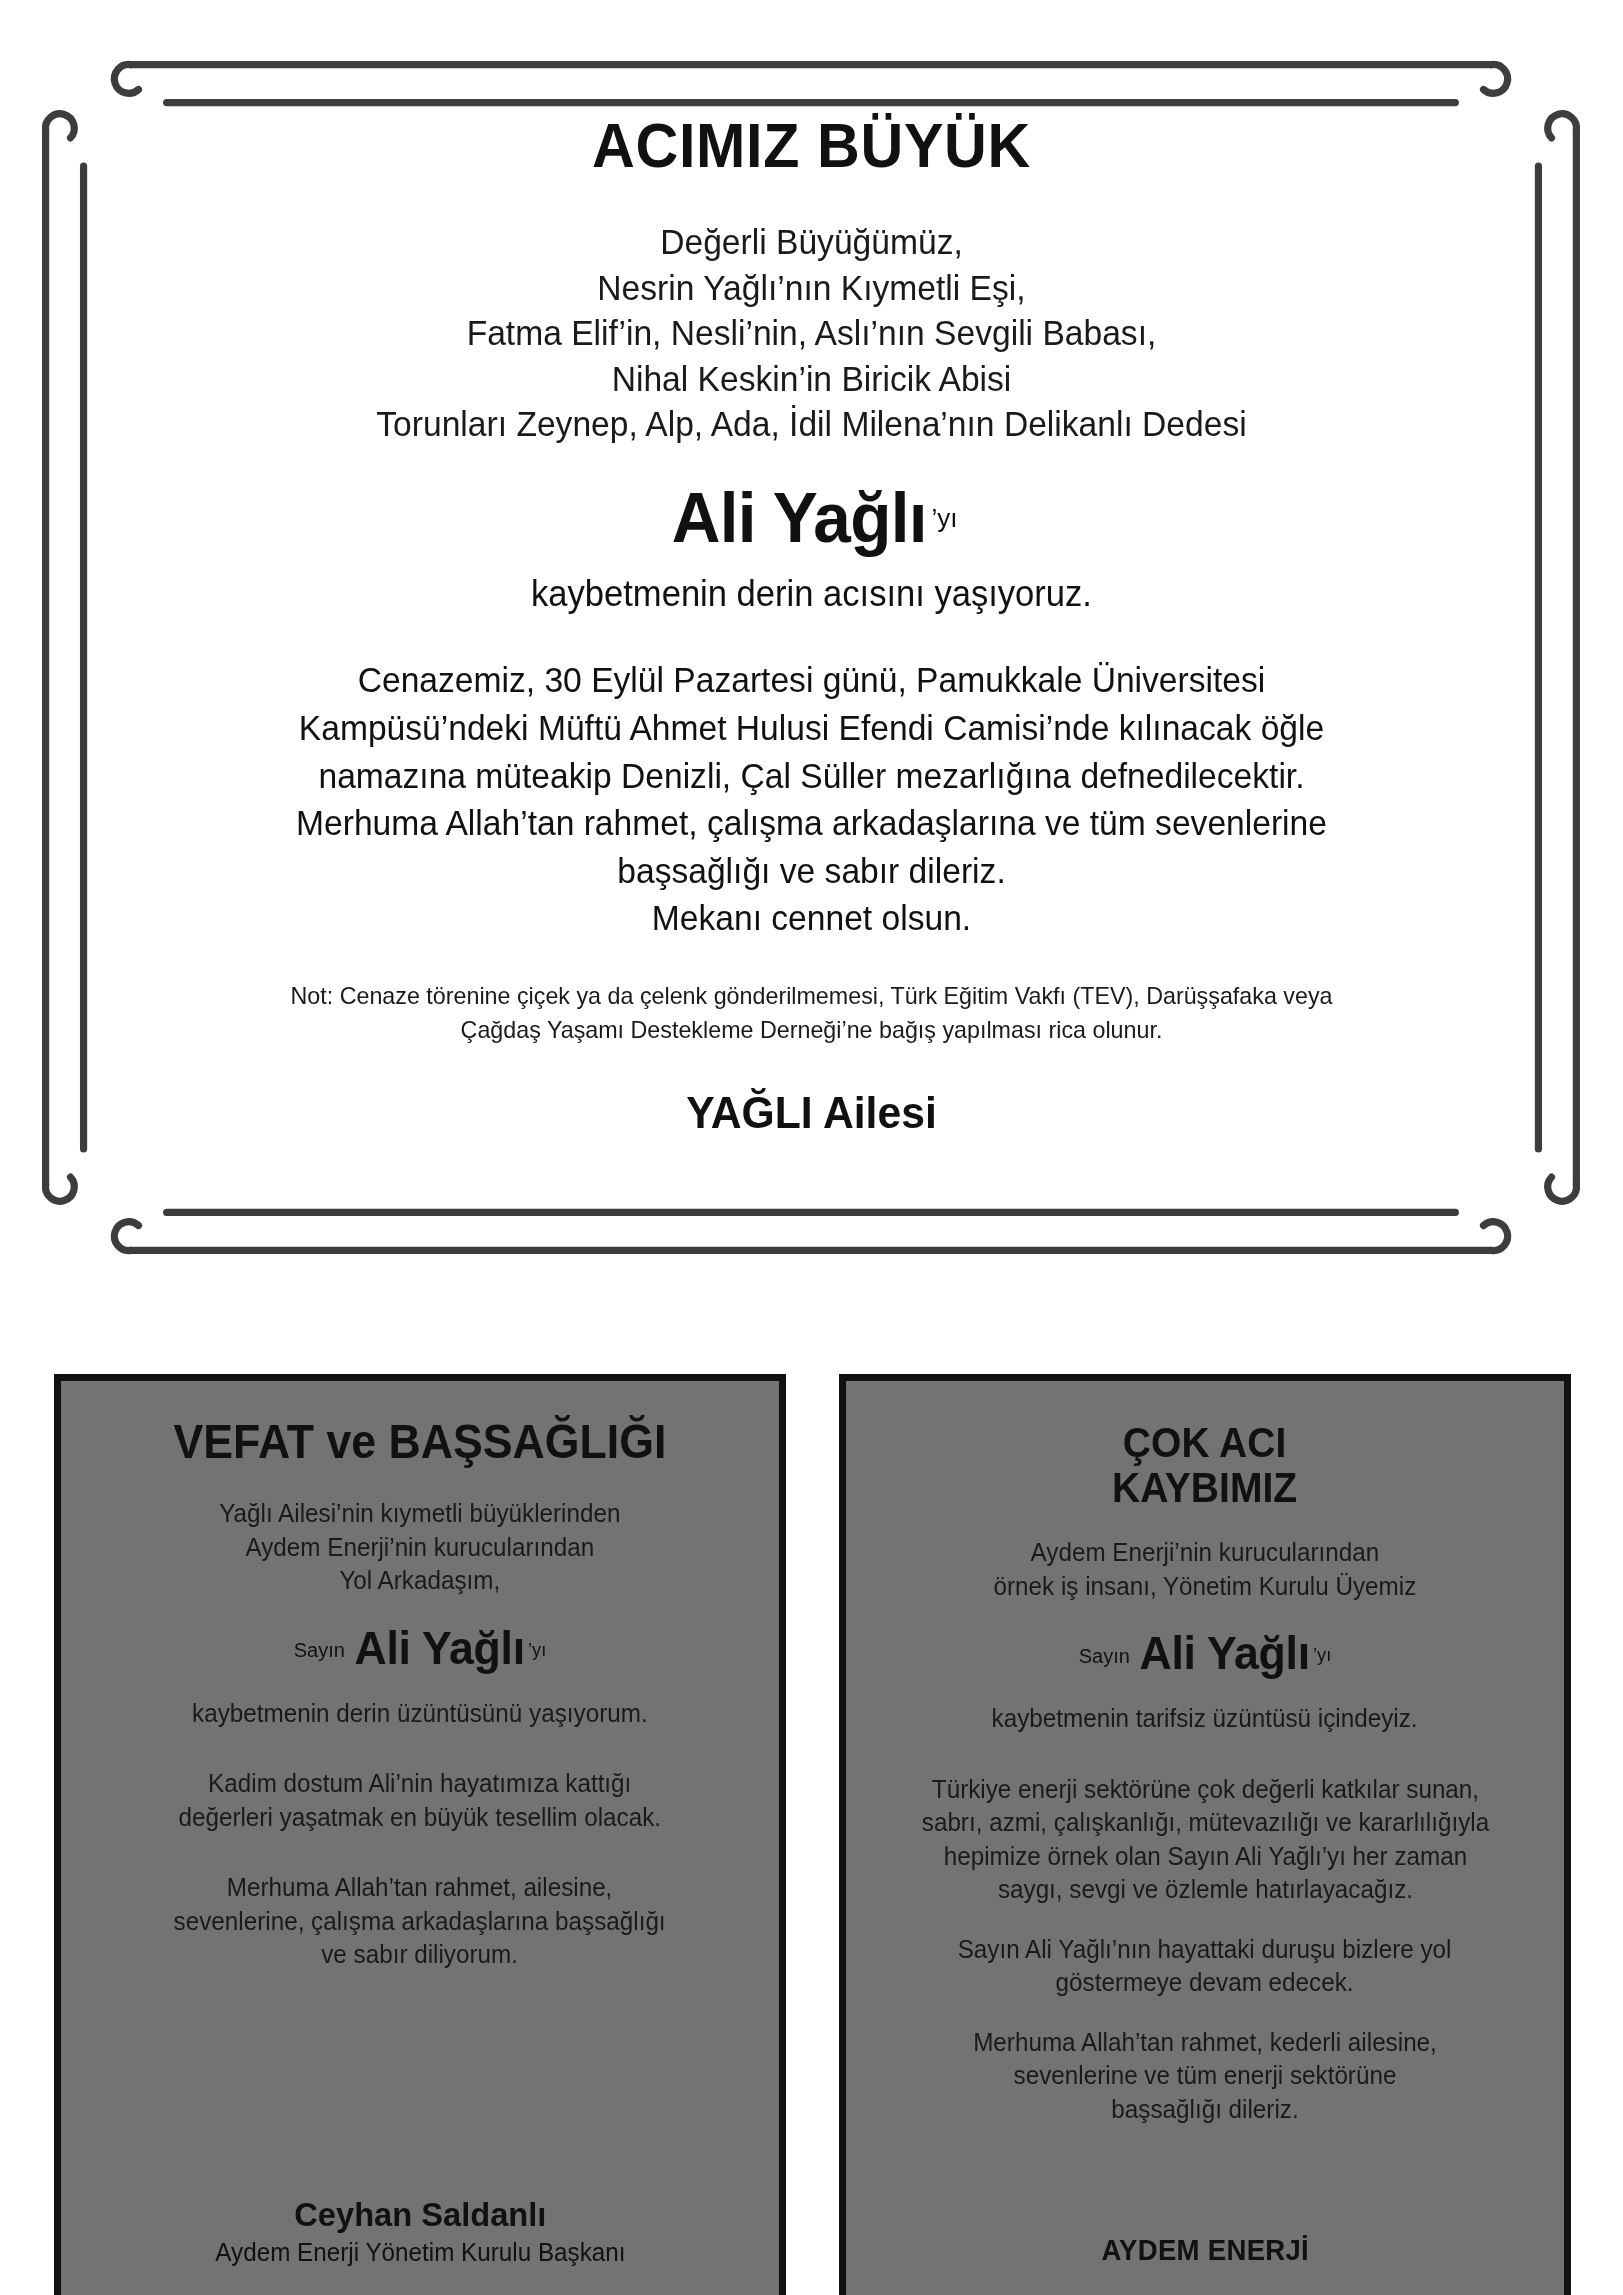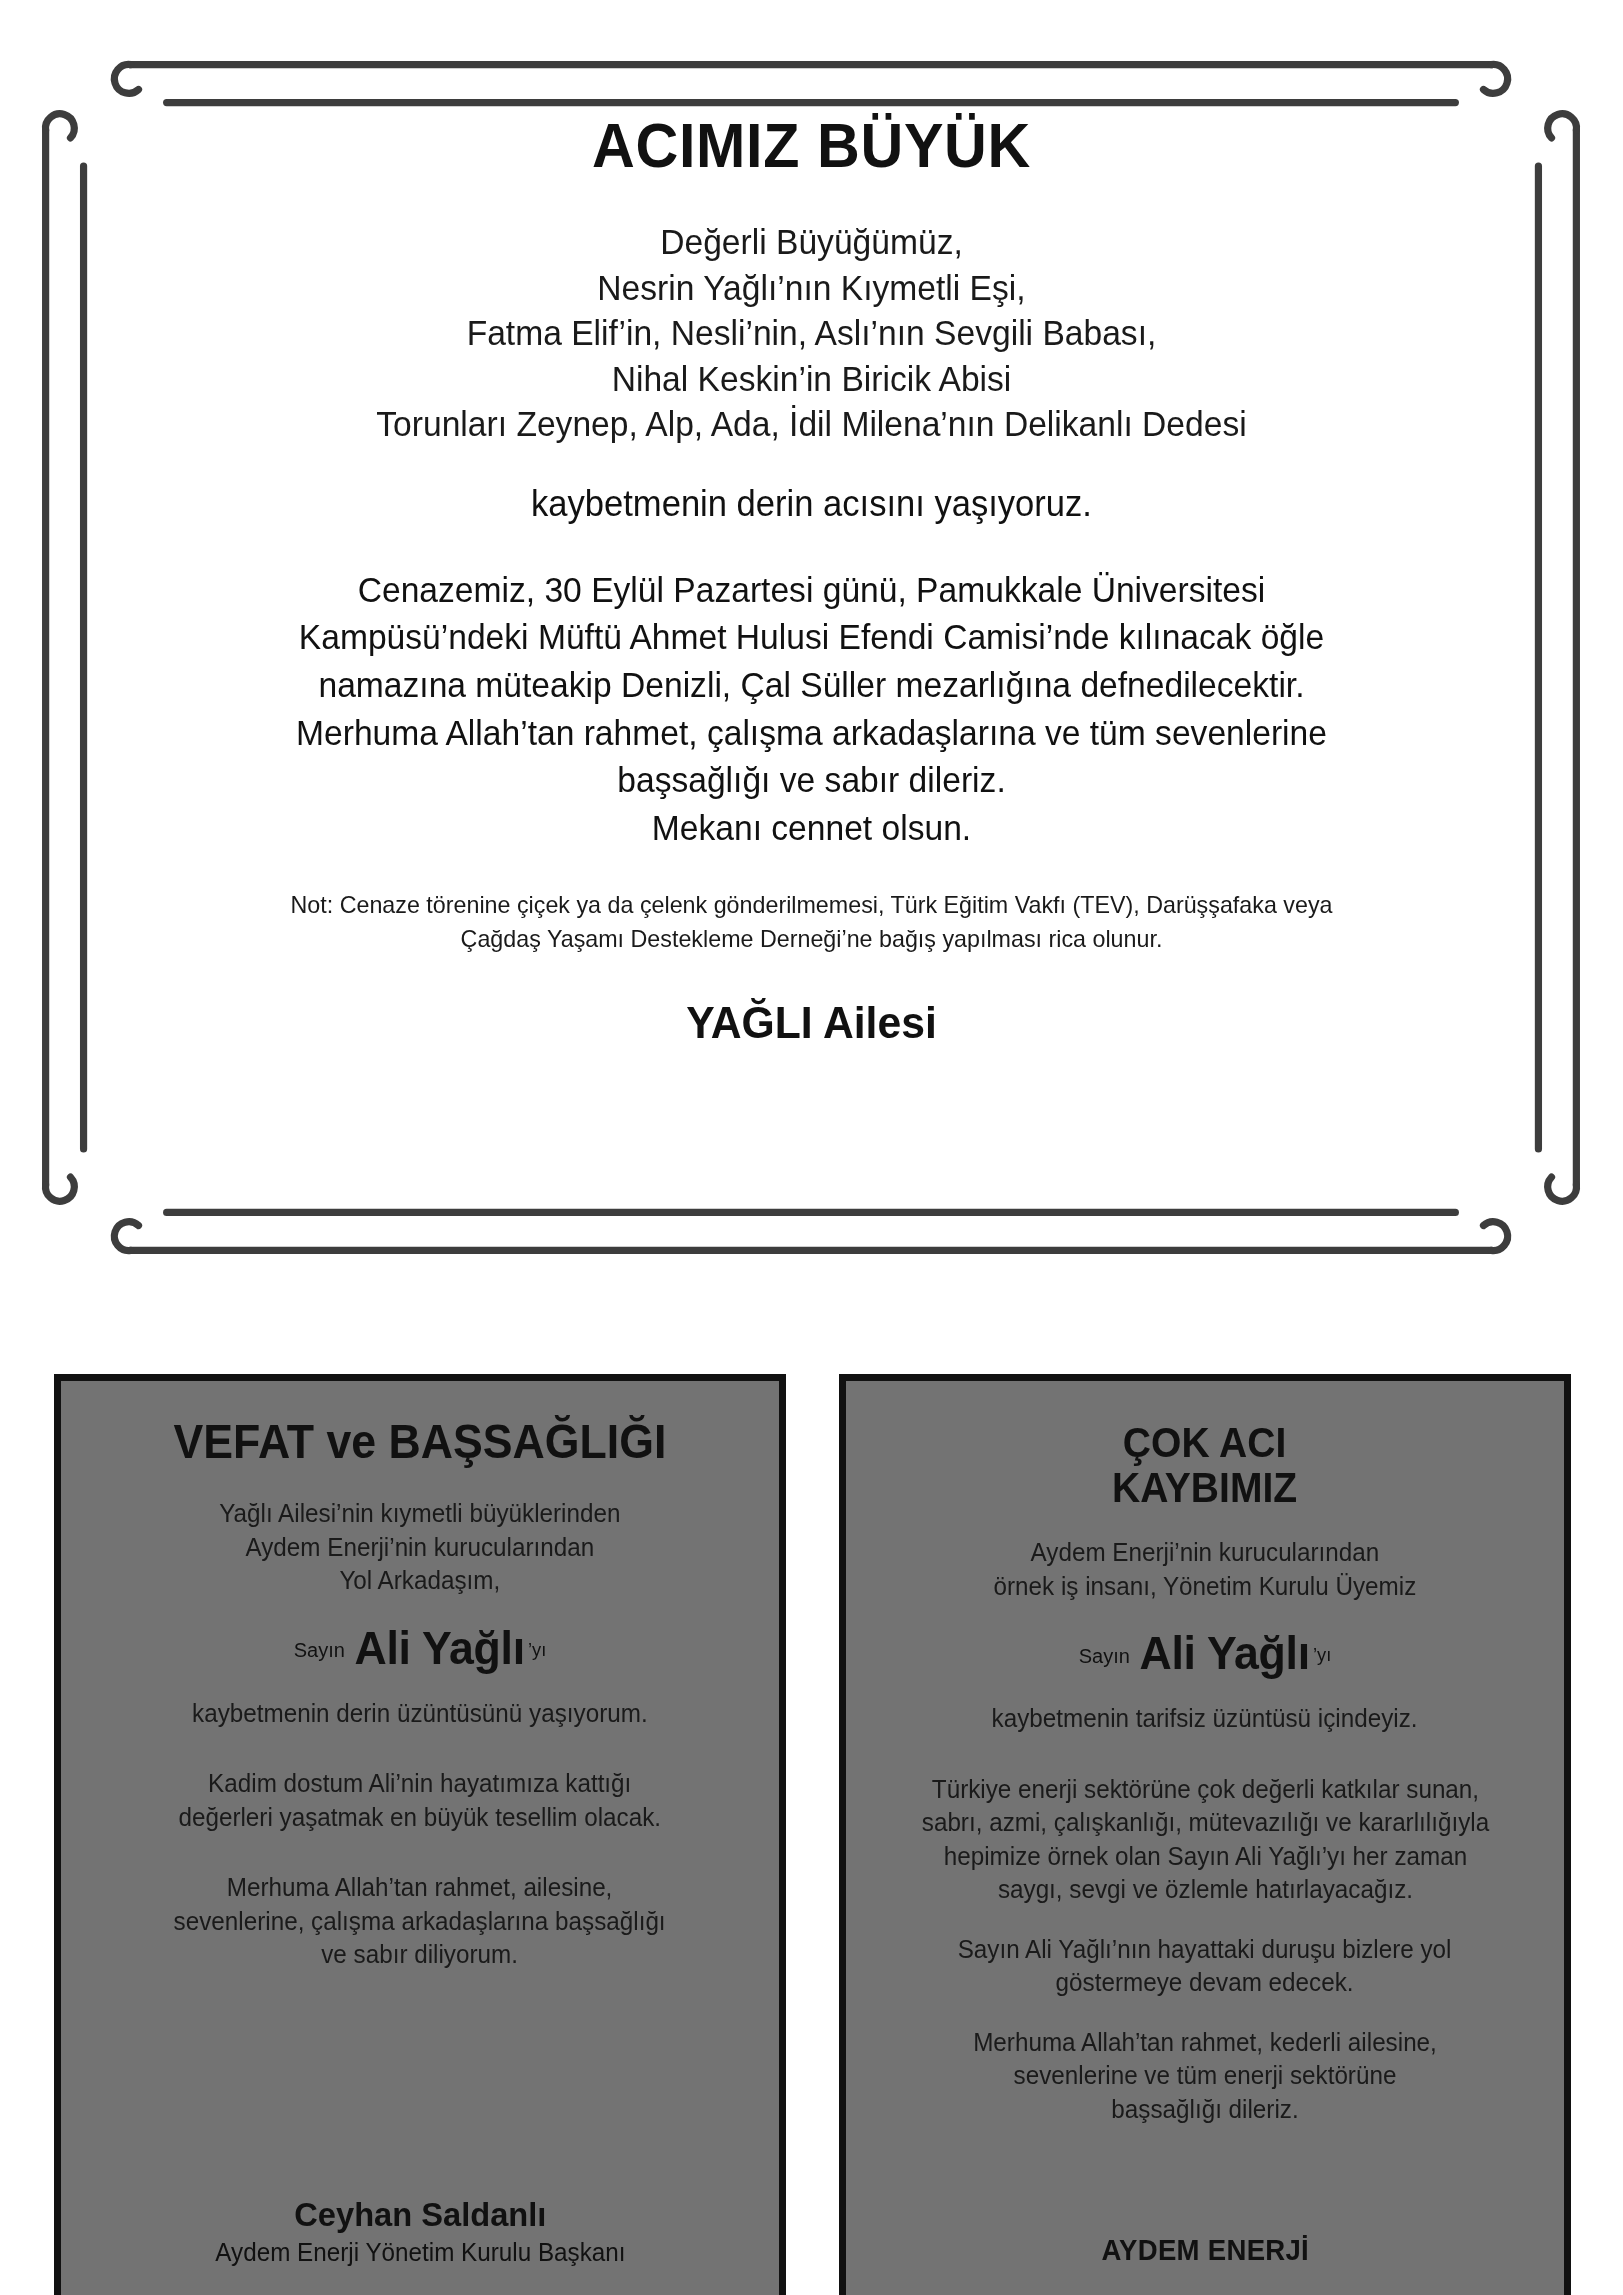--- a/index.html
+++ b/index.html
@@ -175,20 +175,23 @@
     <h1 class="hd-acimiz">ACIMIZ BÜYÜK</h1>
 
     <div class="family-lines">
       <div>Değerli Büyüğümüz,</div>
       <div>Nesrin Yağlı’nın Kıymetli Eşi,</div>
       <div>Fatma Elif’in, Nesli’nin, Aslı’nın Sevgili Babası,</div>
       <div>Nihal Keskin’in Biricik Abisi</div>
       <div>Torunları Zeynep, Alp, Ada, İdil Milena’nın Delikanlı Dedesi</div>
     </div>
 
+    <div class="name-big">
+      <span class="nm">Ali Yağlı</span><span class="sfx">’yı</span>
+    </div>
 
     <p class="kayb-line">kaybetmenin derin acısını yaşıyoruz.</p>
 
     <div class="funeral-para">
       <div>Cenazemiz, 30 Eylül Pazartesi günü, Pamukkale Üniversitesi</div>
       <div>Kampüsü’ndeki Müftü Ahmet Hulusi Efendi Camisi’nde kılınacak öğle</div>
       <div>namazına müteakip Denizli, Çal Süller mezarlığına defnedilecektir.</div>
       <div>Merhuma Allah’tan rahmet, çalışma arkadaşlarına ve tüm sevenlerine</div>
       <div>başsağlığı ve sabır dileriz.</div>
       <div>Mekanı cennet olsun.</div>

